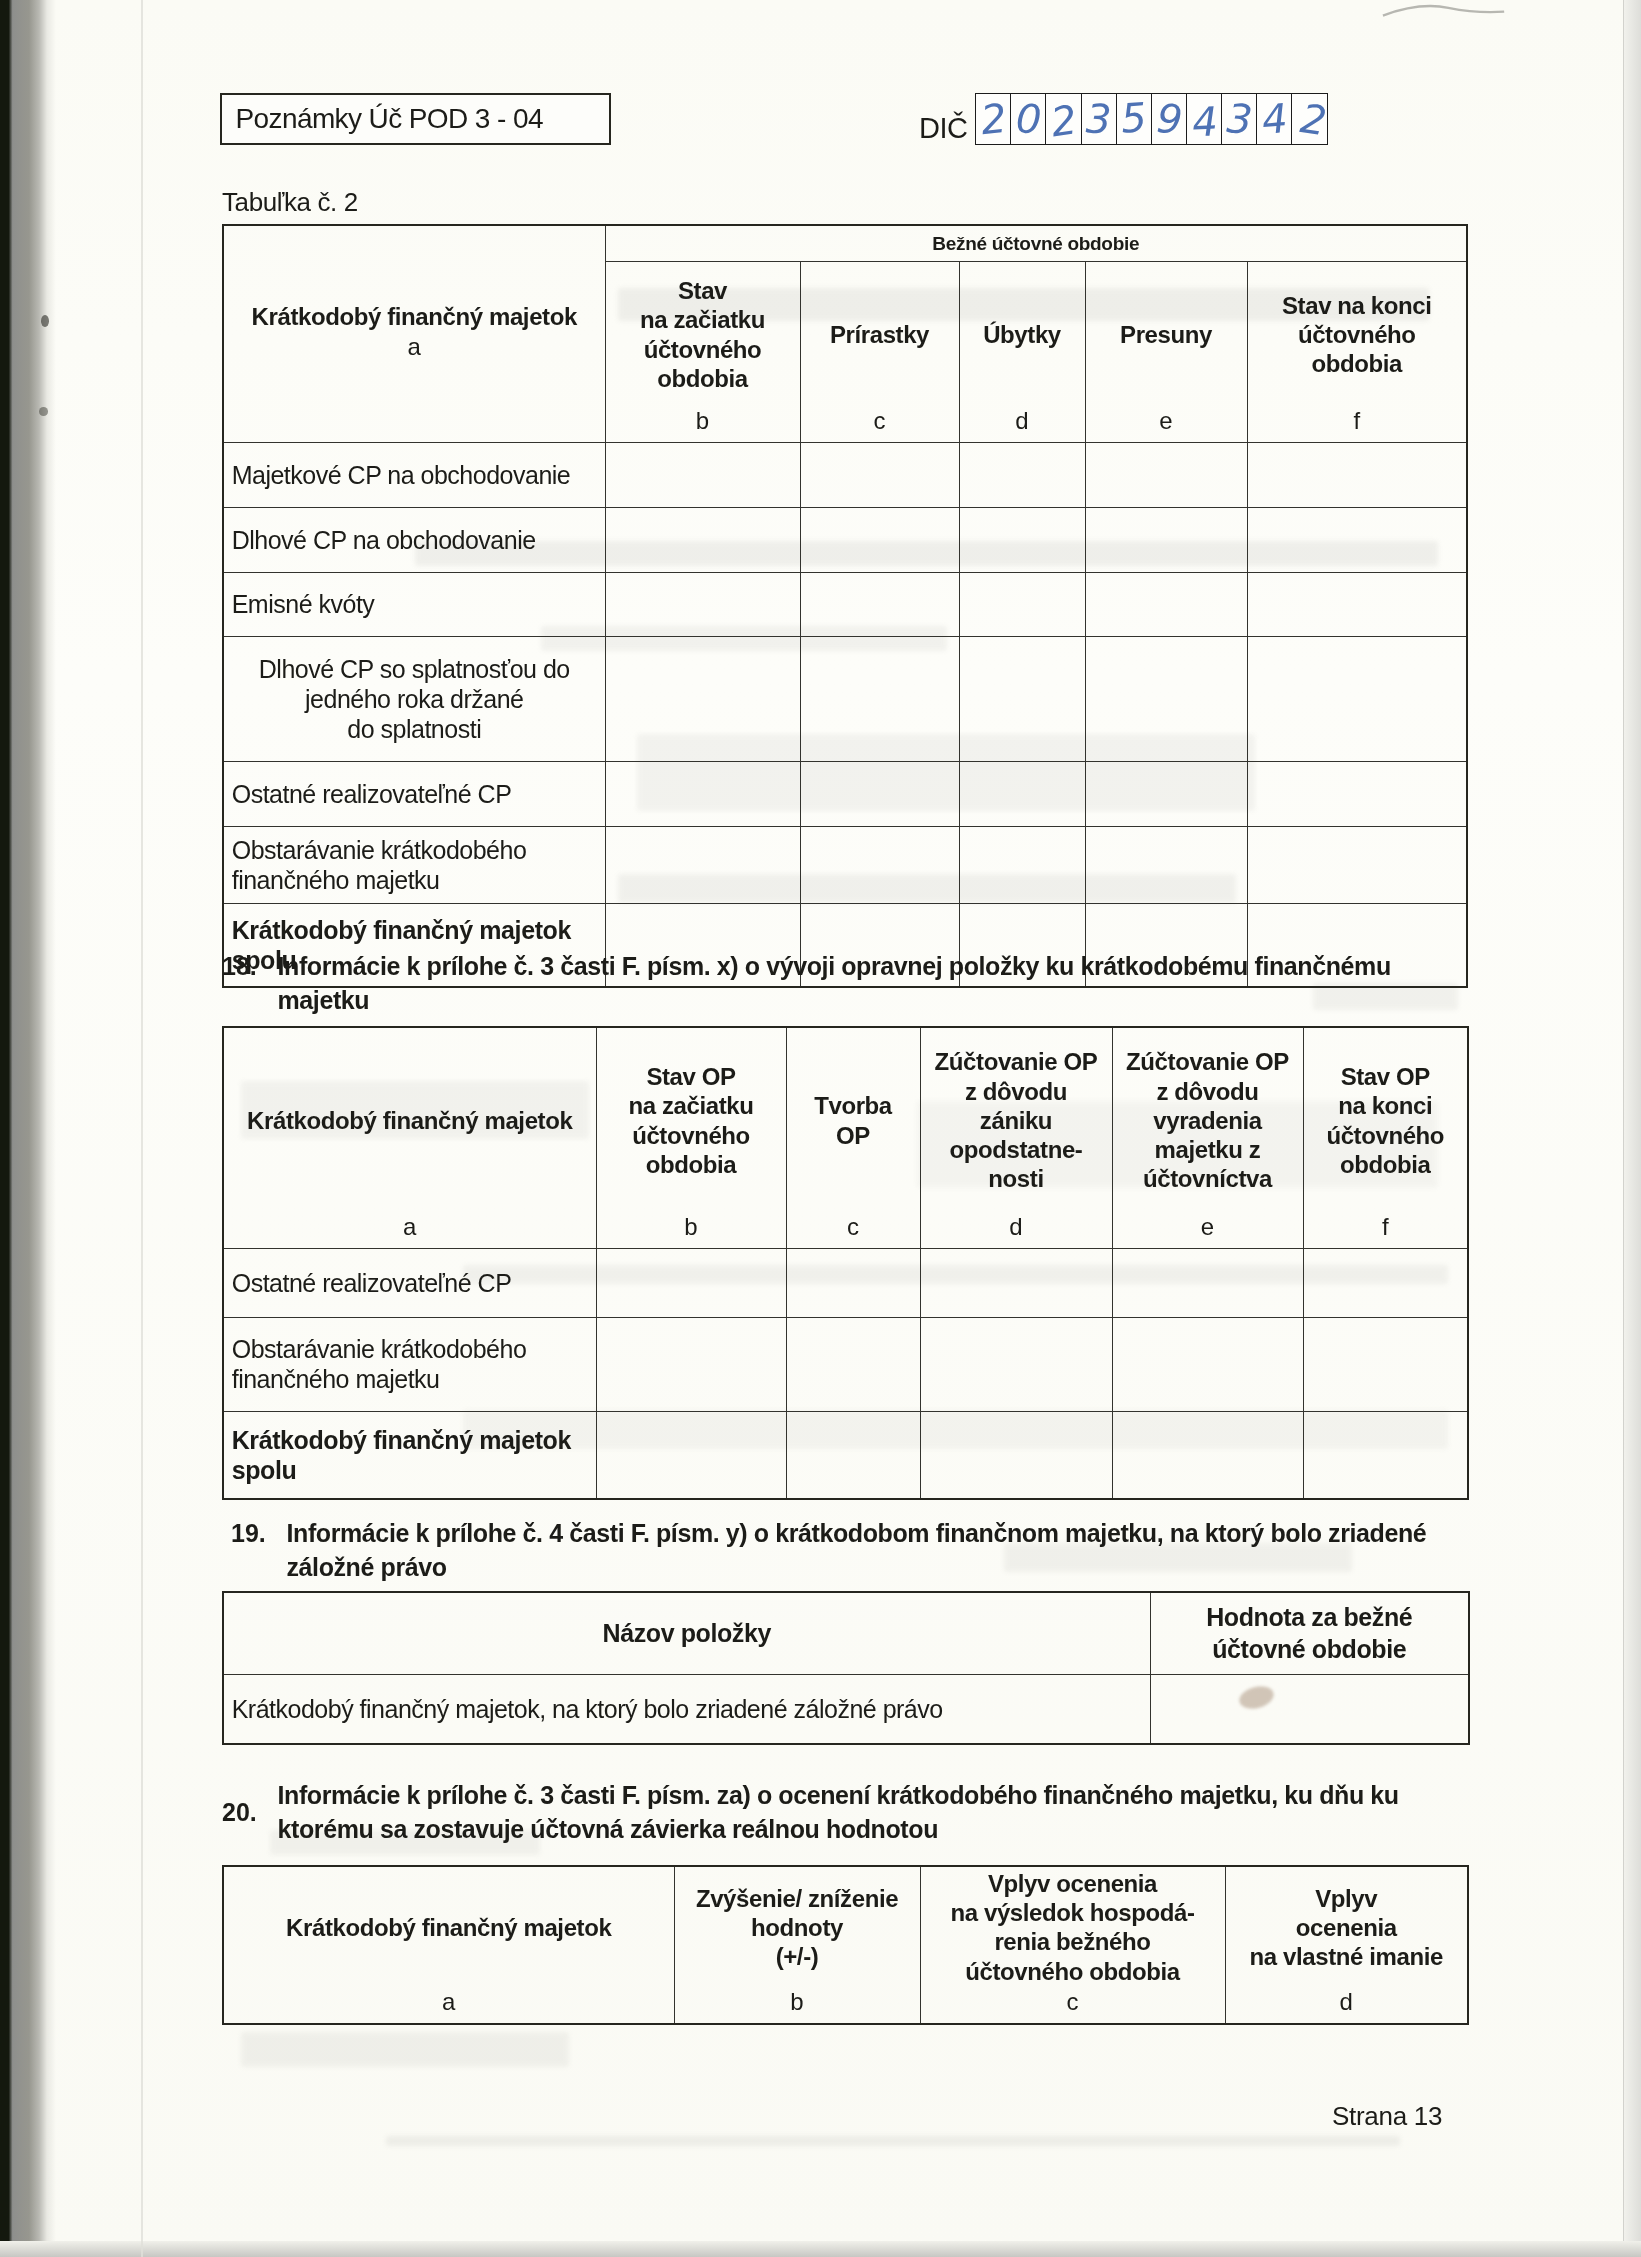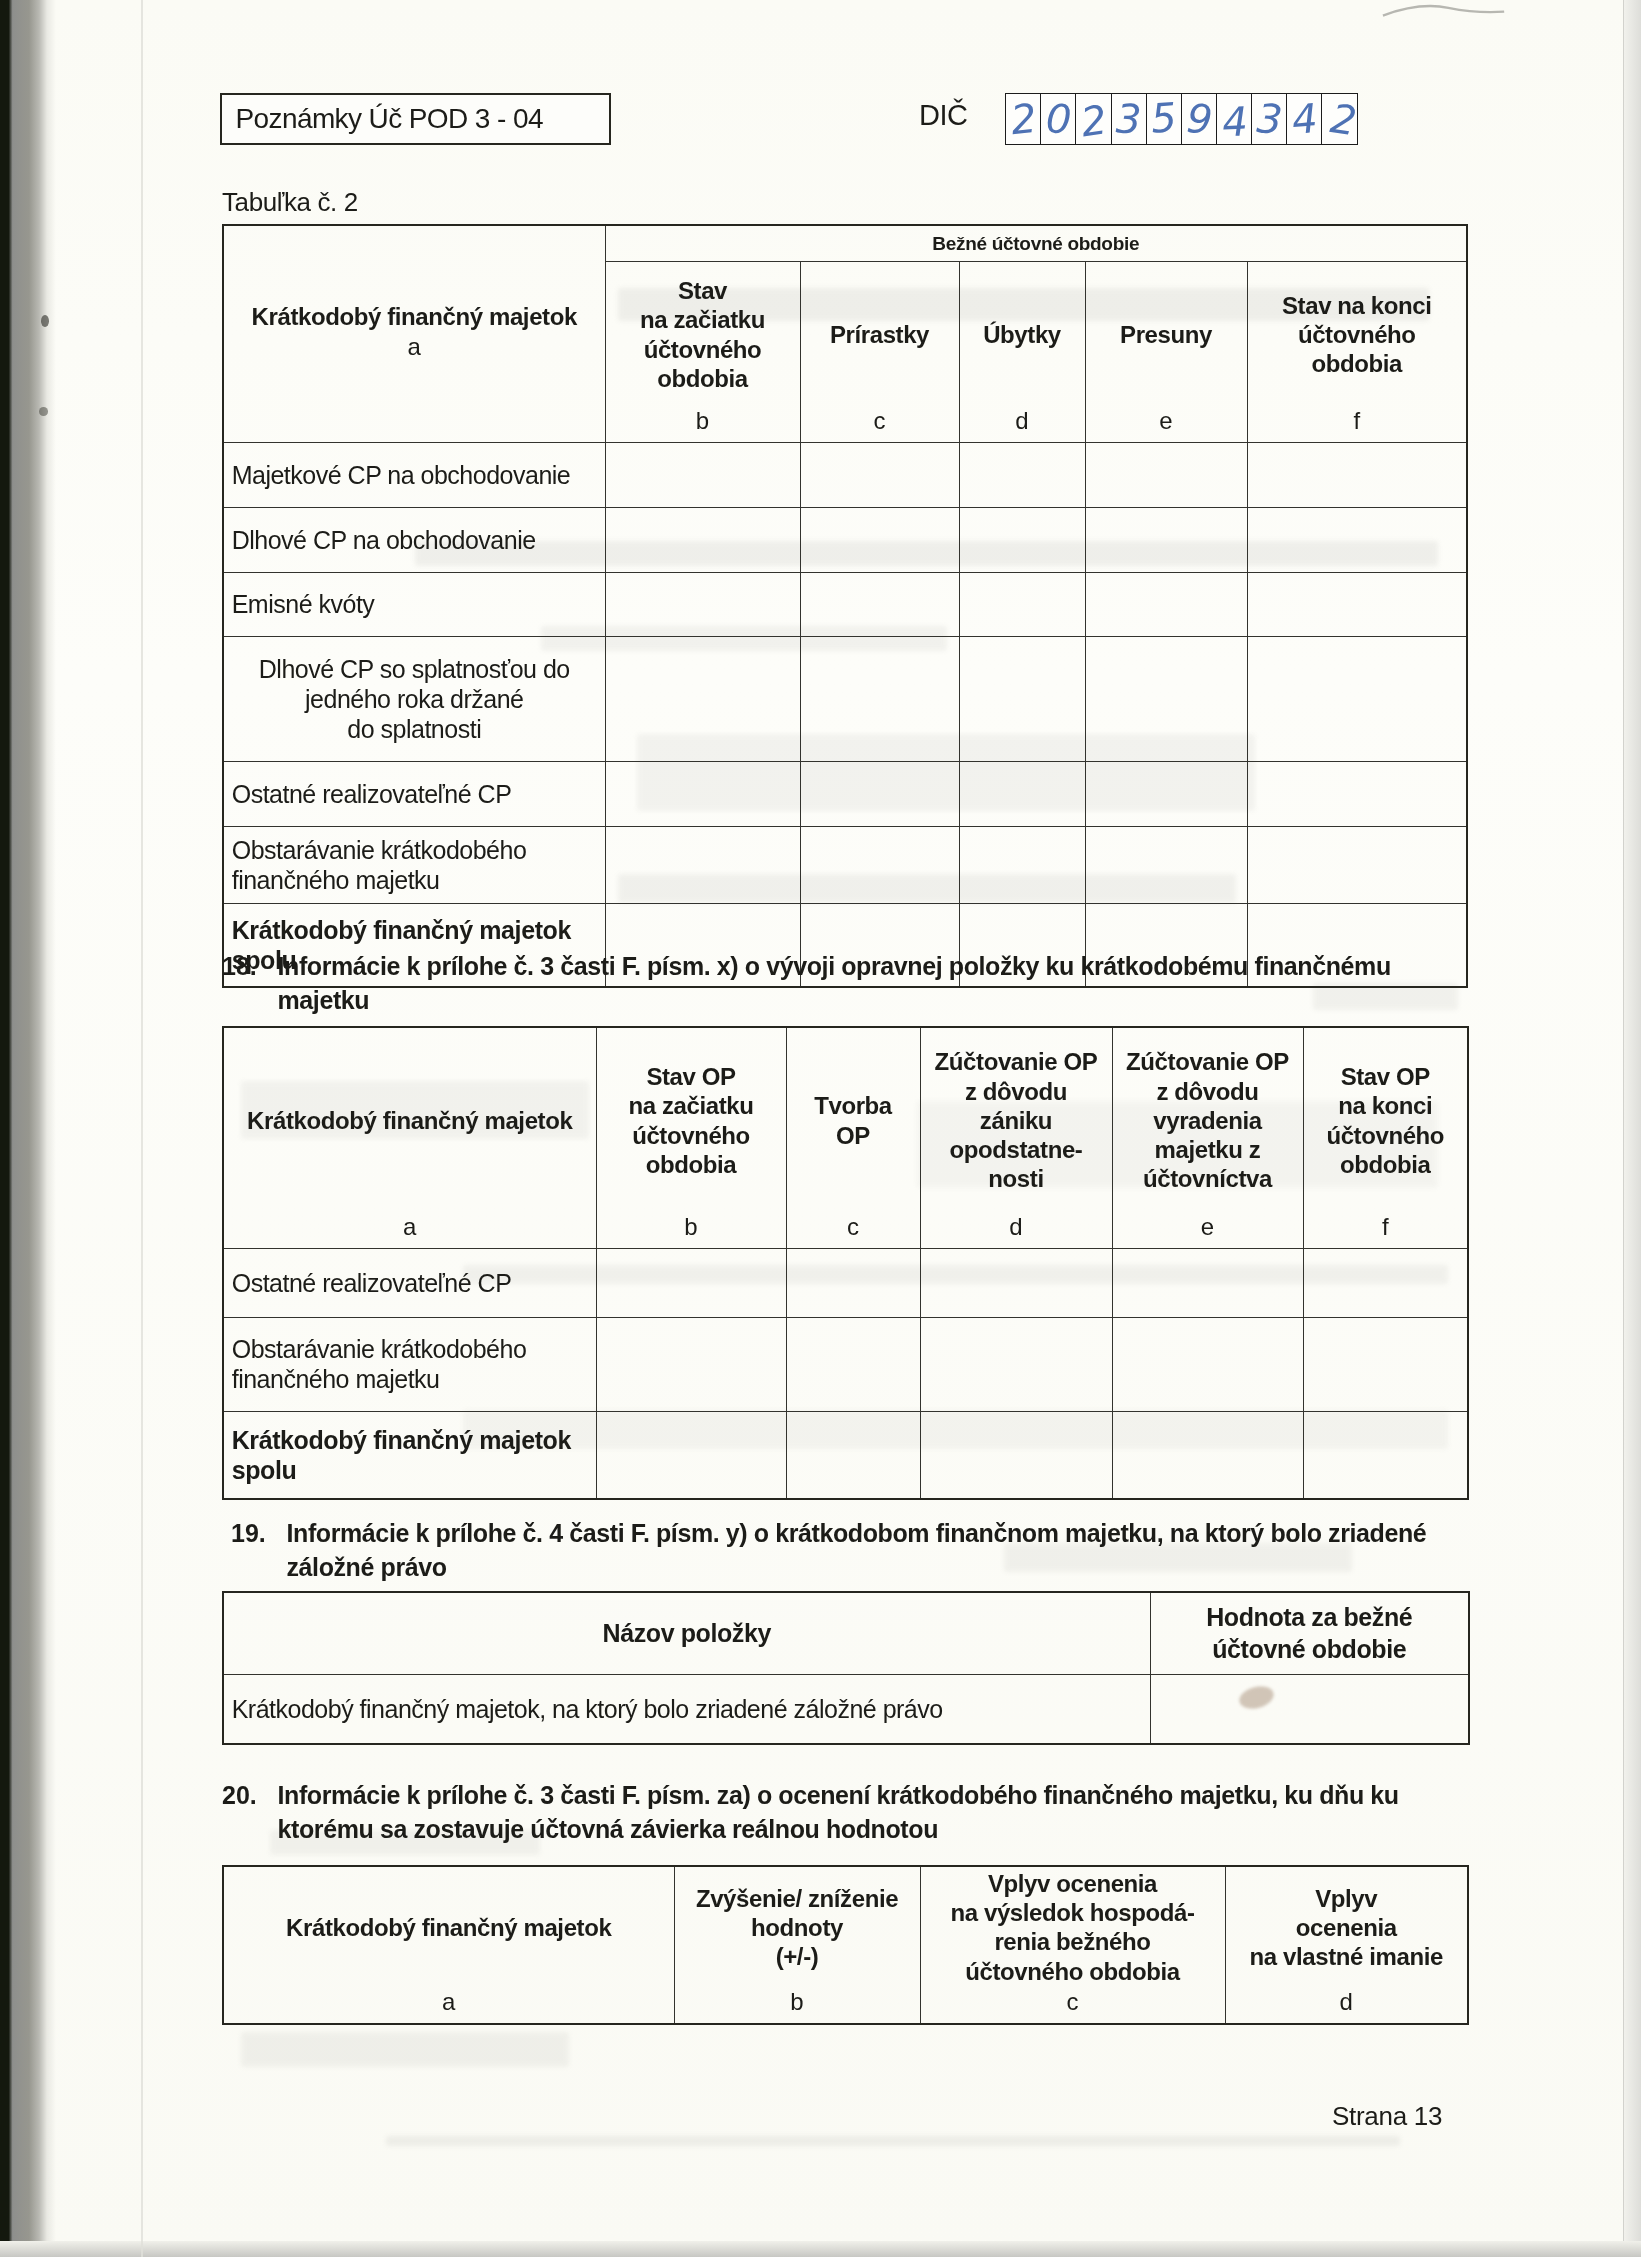--- a/index.html
+++ b/index.html
@@ -17,21 +17,21 @@
     background:linear-gradient(#f0f0ea,#c7c7c3);}
   .crease{left:141px;top:0;width:1.9px;height:100%;background:#e0e0da;opacity:.8;}
   .speck1{left:41px;top:315px;width:7.7px;height:11.6px;background:#3a3a34;border-radius:50%;opacity:.65;}
   .speck2{left:39px;top:407px;width:8.7px;height:8.7px;background:#4a4a44;border-radius:50%;opacity:.55;}
   .ghost{position:absolute;background:#90908a;opacity:.12;filter:blur(2.9px);border-radius:2.9px;}
   .smudge{left:1239px;top:1687px;width:35px;height:21px;background:#a8907a;opacity:.5;filter:blur(1.4px);border-radius:50%;transform:rotate(-15deg);}
 
   
   .form-box{left:220px;top:93px;width:373px;height:48px;border:2.9px solid #26261f;background:#fdfdfa;
     display:flex;align-items:center;padding-left:13.5px;font-size:28px;letter-spacing:-0.6px;}
-  .dic{left:919px;top:93px;display:flex;align-items:flex-start;gap:30px;}
+  .dic{left:919px;top:93px;display:flex;align-items:flex-end;}
   .dic-label{font-size:29px;letter-spacing:-0.5px;margin-right:9.7px;padding-top:5.8px;}
   .dic-cells{display:flex;}
   .dic-cell{width:35px;height:50px;border:1.9px solid #1c1c1c;margin-left:-1.9px;background:#fefefc;
     display:flex;align-items:center;justify-content:center;overflow:visible;}
   .dic-cell span{font-family:"DejaVu Sans",sans-serif;font-style:italic;font-size:40px;color:#4e72b4;display:block;}
   .dic-cell:nth-child(1) span{transform:rotate(-6deg);}
   .dic-cell:nth-child(2) span{transform:rotate(3deg);}
   .dic-cell:nth-child(3) span{transform:rotate(-8deg) translateY(1.9px);}
   .dic-cell:nth-child(4) span{transform:rotate(2deg);}
   .dic-cell:nth-child(5) span{transform:rotate(-4deg) translateY(-1px);}
@@ -64,21 +64,21 @@
   tr.r58 td{height:56px;margin-left:44px;} tr.r120 td{height:116px;text-align:center;} tr.r70 td{height:68px;} tr.r78 td{height:75px;}
   tr.r62 td{height:60px;} tr.r88 td{height:85px;} tr.r82 td{height:79px;}
   tr.r84 td{height:81px;}
   .hdr19{font-weight:700;font-size:25px;text-align:center;letter-spacing:-0.4px;white-space:pre-line;line-height:1.25;}
 
   
   .sect{display:flex;gap:13.5px;width:1247px;}
   .sect-no{width:42px;font-weight:700;font-size:25px;line-height:34px;flex:none;}
   .sect-lines{flex:1;font-weight:700;font-size:25px;line-height:34px;letter-spacing:-0.4px;}
   .sect-lines span{display:block;}
-  .s18{left:222px;top:949px;} .s19{left:222px;top:1516px;margin-left:9px;} .s20{left:222px;top:1778px;}
+  .s18{left:222px;top:949px;} .s19{left:222px;top:1516px;margin-left:9px;} .s20{left:222px;top:1778px;align-items:center;}
 
   .footer{left:1332px;top:2101px;font-size:26px;letter-spacing:-0.3px;}
   .pencil{left:1381px;top:1.9px;}
 </style>
 </head>
 <body>
 
 <div class="page">
 
   <div class="abs edge-left"></div>

